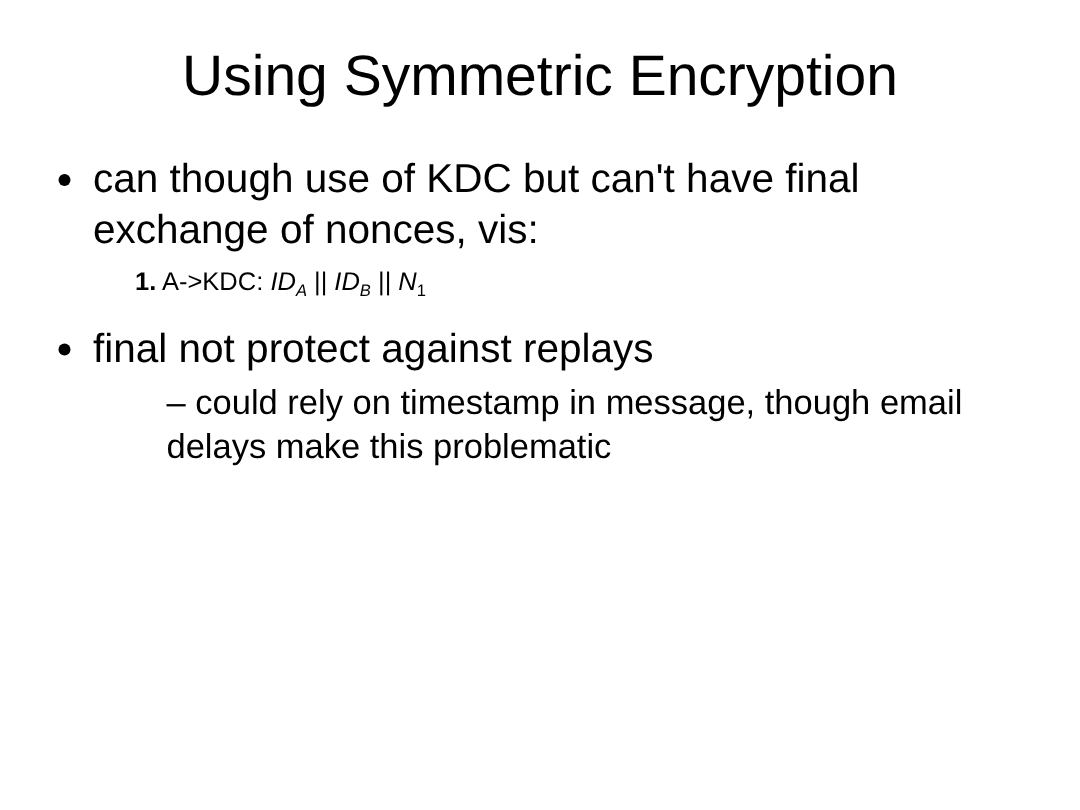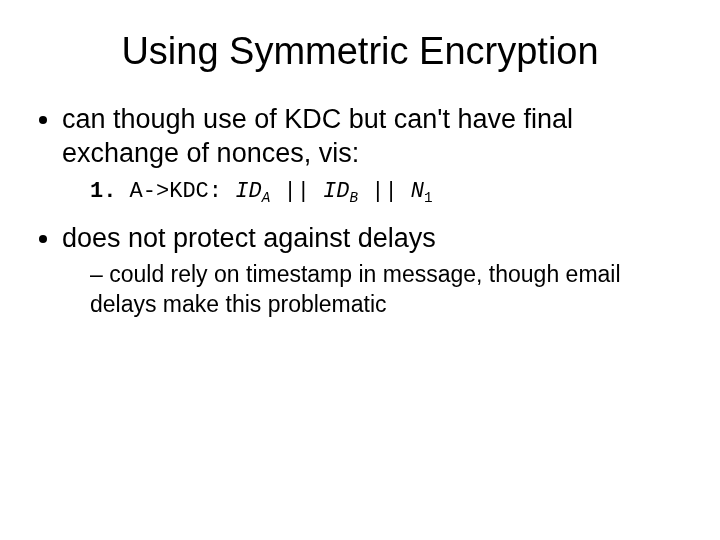--- a/index.html
+++ b/index.html
@@ -32,33 +32,33 @@
     font-size: 27px;
     line-height: 1.25;
     margin-bottom: 8px;
   }
   ol.steps {
     list-style: none;
     padding-left: 28px;
     margin: 6px 0 14px 0;
   }
   ol.steps > li {
-    font-size: 22px;
+    font-size: 17px;
     line-height: 1.35;
-    font-family: Liberation Mono, monospace;
   }
   ol.steps .num { font-weight: bold; font-style: normal; }
   ul.level2 {
     list-style: none;
     padding-left: 28px;
     margin: 4px 0 0 0;
   }
   ul.level2 > li {
     font-size: 23px;
     line-height: 1.3;
+    margin-left: 21px;
   }
   ul.level2 > li::before {
     content: "– ";
   }
   .it { font-style: italic; }
   sub { font-size: 0.65em; vertical-align: sub; font-style: italic; }
   sub.n { font-style: normal; }
 </style>
 </head>
 <body>
@@ -69,19 +69,19 @@
   <ul class="level1">
     <li>
       <span>can though use of KDC but can't have final exchange of nonces, vis:</span>
       <ol class="steps">
         <li>
           <span class="num">1.</span><span> A-&gt;KDC: </span><span><span class="it">ID<sub>A</sub></span> || <span class="it">ID<sub>B</sub></span> || <span class="it">N<sub class="n">1</sub></span></span>
         </li>
       </ol>
     </li>
     <li>
-      <span>does not protect against delays</span>
+      <span>final not protect against replays</span>
       <ul class="level2">
         <li><span>could rely on timestamp in message, though email delays make this problematic</span></li>
       </ul>
     </li>
   </ul>
 </div>
 
 </body></html>

